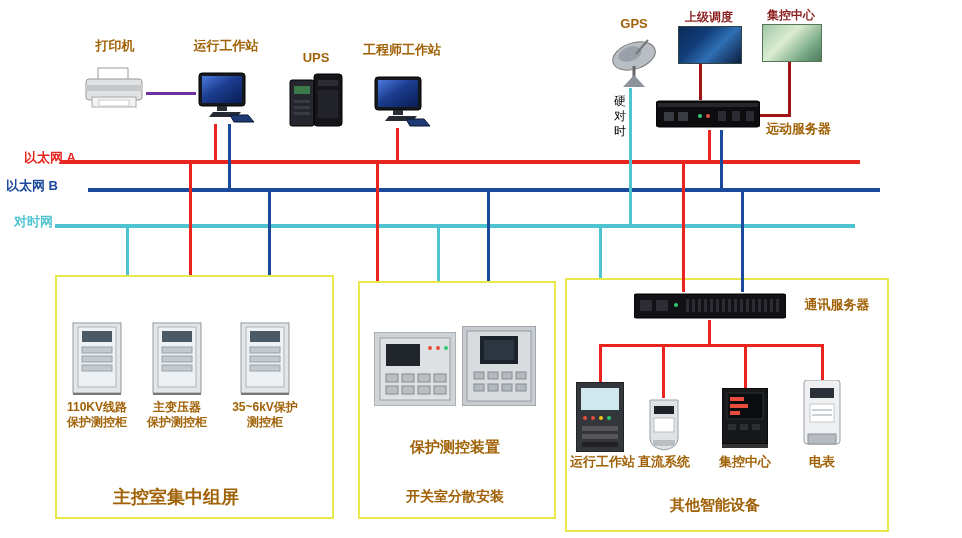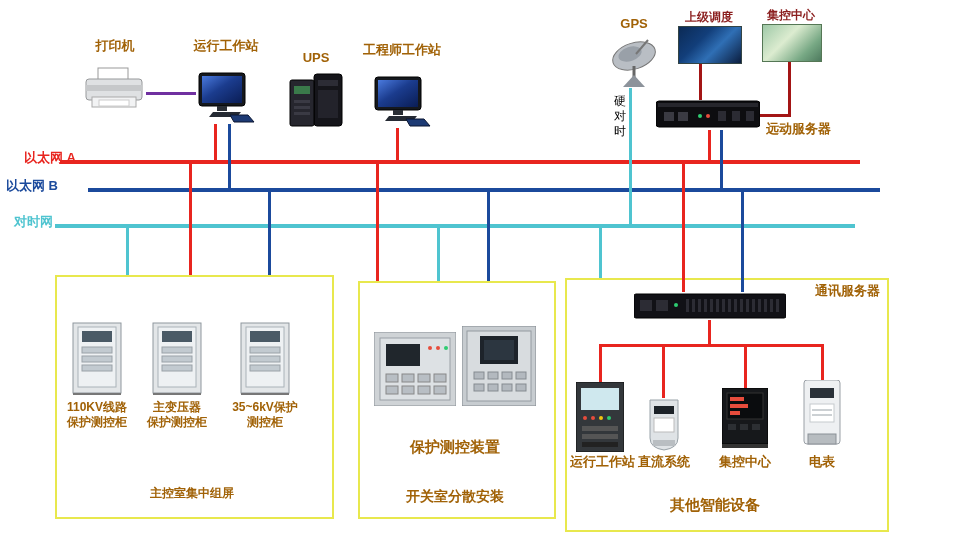--- a/index.html
+++ b/index.html
@@ -184,21 +184,21 @@
     <span class="row">保护测控柜</span>
   </div>
   <div class="lbl" style="left:135px;top:400px;width:84px;font-size:12px">
     <span class="row">主变压器</span>
     <span class="row">保护测控柜</span>
   </div>
   <div class="lbl" style="left:223px;top:400px;width:84px;font-size:12px">
     <span class="row">35~6kV保护</span>
     <span class="row">测控柜</span>
   </div>
-  <div class="lbl" style="left:112px;top:486px;width:160px;font-size:12px">主控室集中组屏</div>
+  <div class="lbl" style="left:96px;top:486px;width:160px;font-size:18px">主控室集中组屏</div>
 
   <svg class="icon" style="left:374px;top:332px" width="82" height="74">
     <rect x="0" y="0" width="82" height="74" fill="#cfd3d6" stroke="#8a9096"></rect>
     <rect x="6" y="6" width="70" height="62" fill="#dde1e4" stroke="#9aa0a6"></rect>
     <rect x="12" y="12" width="34" height="22" fill="#20262c"></rect>
     <circle cx="56" cy="16" r="2" fill="#e74c3c"></circle>
     <circle cx="64" cy="16" r="2" fill="#e74c3c"></circle>
     <circle cx="72" cy="16" r="2" fill="#2ecc71"></circle>
     <rect x="12" y="42" width="12" height="8" fill="#b8bec4" stroke="#888"></rect>
     <rect x="28" y="42" width="12" height="8" fill="#b8bec4" stroke="#888"></rect>
@@ -241,21 +241,21 @@
     <rect x="94" y="7" width="3" height="13" fill="#2c2c34"></rect>
     <rect x="100" y="7" width="3" height="13" fill="#2c2c34"></rect>
     <rect x="106" y="7" width="3" height="13" fill="#2c2c34"></rect>
     <rect x="112" y="7" width="3" height="13" fill="#2c2c34"></rect>
     <rect x="118" y="7" width="3" height="13" fill="#2c2c34"></rect>
     <rect x="124" y="7" width="3" height="13" fill="#2c2c34"></rect>
     <rect x="130" y="7" width="3" height="13" fill="#2c2c34"></rect>
     <rect x="136" y="7" width="3" height="13" fill="#2c2c34"></rect>
     <rect x="142" y="7" width="3" height="13" fill="#2c2c34"></rect>
   </svg>
-  <div class="lbl" style="left:794px;top:283px;width:86px;text-align:right">通讯服务器</div>
+  <div class="lbl" style="left:794px;top:297px;width:86px;text-align:center">通讯服务器</div>
 
   <svg class="icon" style="left:576px;top:382px" width="48" height="70">
     <rect x="0" y="0" width="48" height="70" fill="#33373b" stroke="#111"></rect>
     <rect x="5" y="6" width="38" height="22" fill="#cfe8ee"></rect>
     <circle cx="9" cy="36" r="2" fill="#e74c3c"></circle>
     <circle cx="17" cy="36" r="2" fill="#e74c3c"></circle>
     <circle cx="25" cy="36" r="2" fill="#f1c40f"></circle>
     <circle cx="33" cy="36" r="2" fill="#2ecc71"></circle>
     <rect x="6" y="44" width="36" height="5" fill="#555"></rect>
     <rect x="6" y="52" width="36" height="5" fill="#555"></rect>

